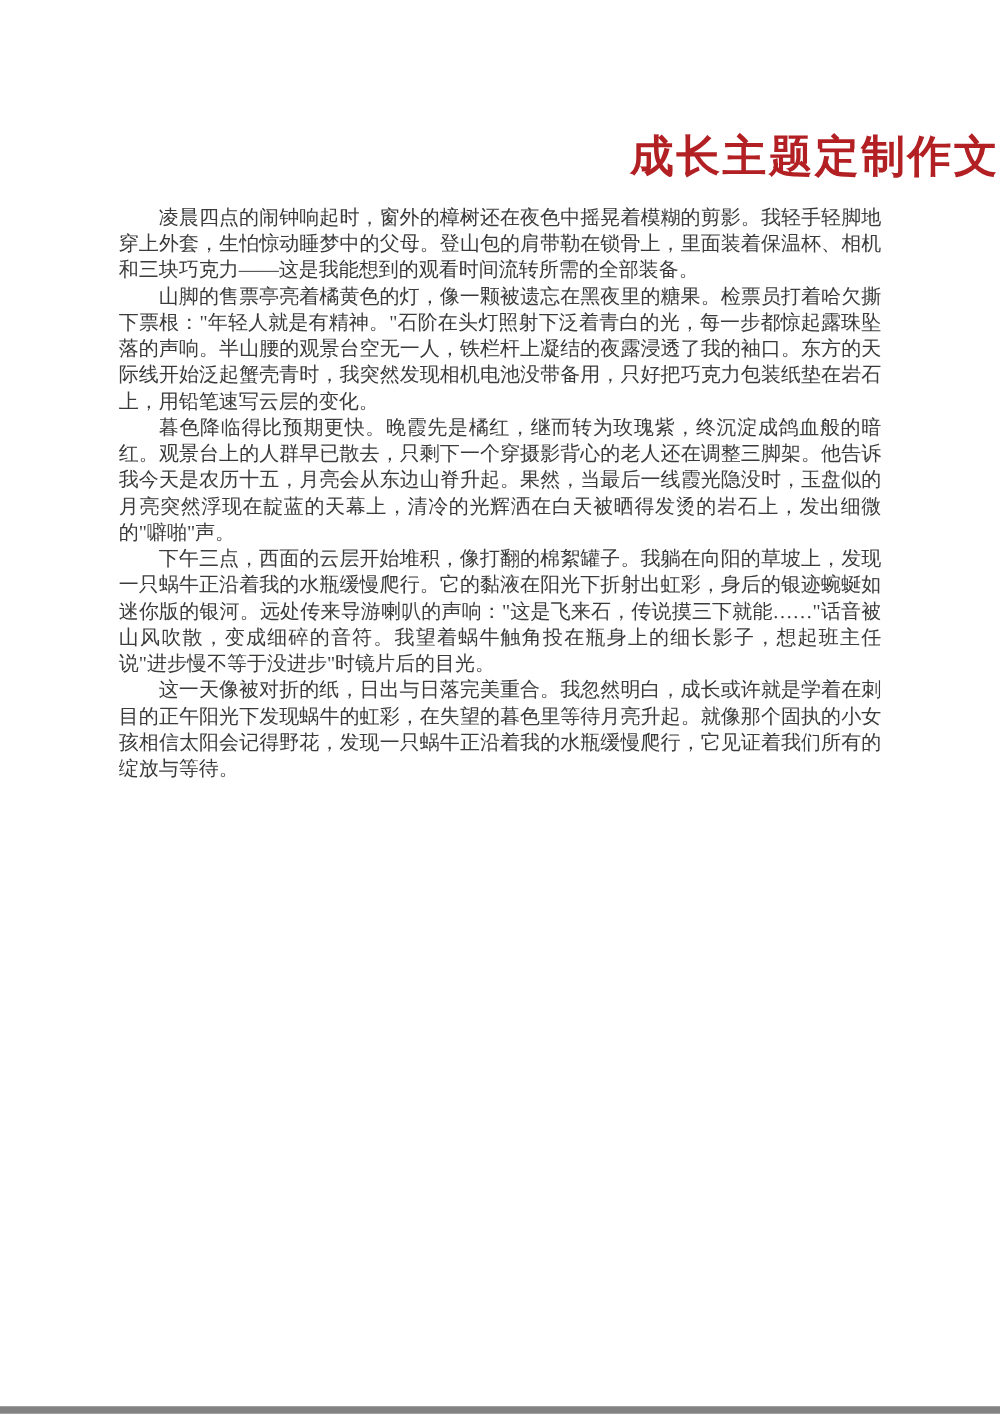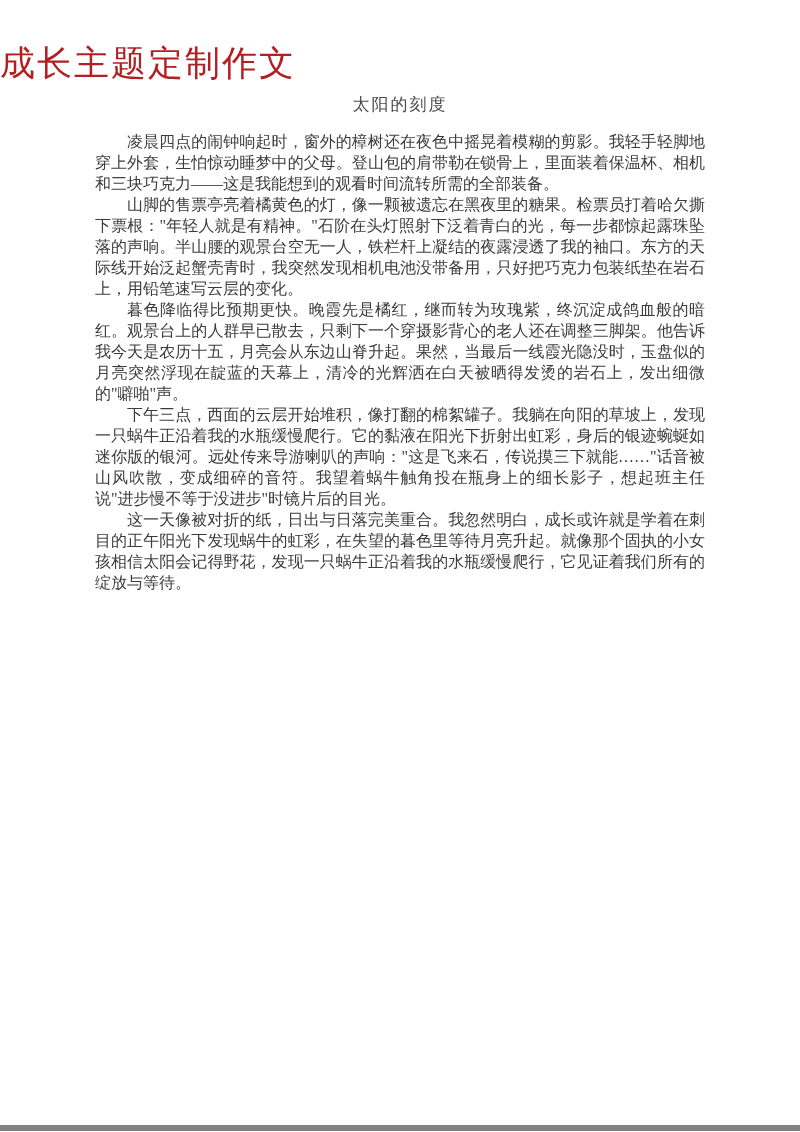--- a/index.html
+++ b/index.html
@@ -10,25 +10,25 @@
   .page {
     position: relative;
     width: 800px;
     height: 1132px;
     background: #ffffff;
     overflow: hidden;
     font-family: "Liberation Serif", "DejaVu Serif", serif;
   }
   .essay-title {
     margin: 0;
-    padding-top: 42px;
-    text-align: left;
+    padding-top: 104px;
+    text-align: right;
     font-size: 35px;
     line-height: 44px;
-    font-weight: normal;
+    font-weight: bold;
     letter-spacing: 2px;
     color: #b22024;
   }
   .essay-subtitle {
     margin: 0;
     padding-top: 9px;
     text-align: center;
     font-size: 17px;
     line-height: 20px;
     font-weight: normal;
@@ -56,21 +56,20 @@
     height: 6px;
     background: #828282;
   }
 </style>
 </head>
 <body>
 
 <div class="page">
   <h1 class="essay-title">成长主题定制作文</h1>
 
-  <h2 class="essay-subtitle">太阳的刻度</h2>
 
   <div class="essay-body">
     <p>凌晨四点的闹钟响起时，窗外的樟树还在夜色中摇晃着模糊的剪影。我轻手轻脚地穿上外套，生怕惊动睡梦中的父母。登山包的肩带勒在锁骨上，里面装着保温杯、相机和三块巧克力——这是我能想到的观看时间流转所需的全部装备。</p>
     <p>山脚的售票亭亮着橘黄色的灯，像一颗被遗忘在黑夜里的糖果。检票员打着哈欠撕下票根："年轻人就是有精神。"石阶在头灯照射下泛着青白的光，每一步都惊起露珠坠落的声响。半山腰的观景台空无一人，铁栏杆上凝结的夜露浸透了我的袖口。东方的天际线开始泛起蟹壳青时，我突然发现相机电池没带备用，只好把巧克力包装纸垫在岩石上，用铅笔速写云层的变化。</p>
     <p>暮色降临得比预期更快。晚霞先是橘红，继而转为玫瑰紫，终沉淀成鸽血般的暗红。观景台上的人群早已散去，只剩下一个穿摄影背心的老人还在调整三脚架。他告诉我今天是农历十五，月亮会从东边山脊升起。果然，当最后一线霞光隐没时，玉盘似的月亮突然浮现在靛蓝的天幕上，清冷的光辉洒在白天被晒得发烫的岩石上，发出细微的"噼啪"声。</p>
     <p>下午三点，西面的云层开始堆积，像打翻的棉絮罐子。我躺在向阳的草坡上，发现一只蜗牛正沿着我的水瓶缓慢爬行。它的黏液在阳光下折射出虹彩，身后的银迹蜿蜒如迷你版的银河。远处传来导游喇叭的声响："这是飞来石，传说摸三下就能……"话音被山风吹散，变成细碎的音符。我望着蜗牛触角投在瓶身上的细长影子，想起班主任说"进步慢不等于没进步"时镜片后的目光。</p>
     <p>这一天像被对折的纸，日出与日落完美重合。我忽然明白，成长或许就是学着在刺目的正午阳光下发现蜗牛的虹彩，在失望的暮色里等待月亮升起。就像那个固执的小女孩相信太阳会记得野花，发现一只蜗牛正沿着我的水瓶缓慢爬行，它见证着我们所有的绽放与等待。</p>
   </div>
 
   <div class="page-bottom-edge"></div>

